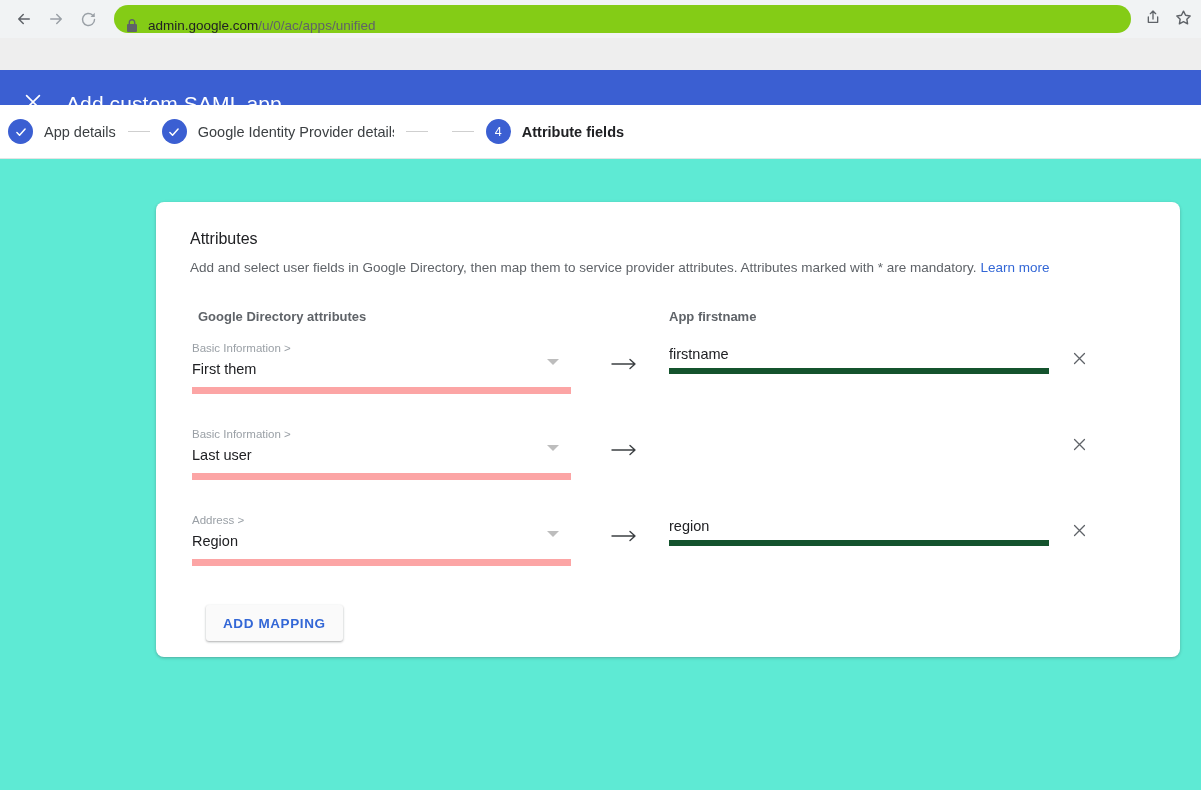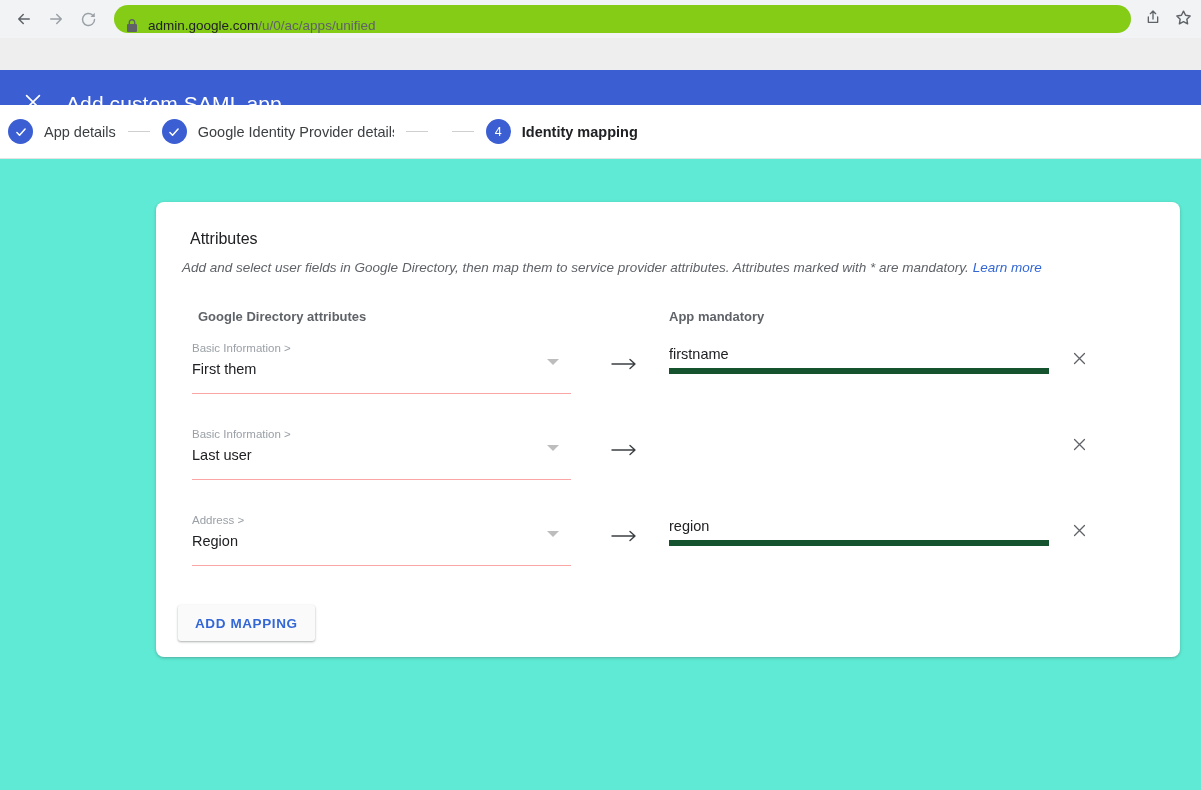--- a/index.html
+++ b/index.html
@@ -115,43 +115,42 @@
     width: 1024px; height: 455px;
     background: #ffffff;
     border-radius: 8px;
     box-shadow: 0 1px 2px rgba(60,64,67,.22), 0 1px 3px 1px rgba(60,64,67,.10);
   }
   .card-title {
     position: absolute; left: 34px; top: 28px;
     font-size: 16px; color: #202124;
   }
   .card-desc {
-    position: absolute; left: 26px; top: 58px;
+    position: absolute; left: 34px; top: 58px;
     font-size: 13.5px; color: #5f6368;
     white-space: nowrap;
-    font-style: italic;
   }
   .learn-more { color: #3367d6; text-decoration: none; }
 
   .col-head-left, .col-head-right {
     position: absolute; top: 107px;
     font-size: 13px; font-weight: bold; color: #5f6368;
   }
   .col-head-left { left: 36px; margin-left: 6px; }
   .col-head-right { left: 513px; }
 
   
   .rows { position: absolute; left: 0; top: 137px; width: 1024px; }
   .map-row {
     position: relative; height: 86px;
   }
   .select-field {
     position: absolute; left: 36px; top: 0;
     width: 379px; height: 55px;
-    border-bottom: 1px solid #fca5a5;
+    border-bottom: 7px solid #fca5a5;
   }
   .select-caption {
     position: absolute; left: 0; top: 3px;
     font-size: 11.5px; color: #9aa0a6;
   }
   .select-value {
     position: absolute; left: 0; top: 22px;
     font-size: 14.5px; color: #202124;
   }
   .select-arrow {
@@ -175,21 +174,21 @@
     font-size: 14.5px; color: #202124;
   }
   .row-remove {
     position: absolute; left: 910px; top: 8px;
     width: 26px; height: 26px;
     display: flex; align-items: center; justify-content: center;
   }
 
   
   .add-mapping {
-    position: absolute; left: 22px; top: 403px;
+    position: absolute; left: 50px; top: 403px;
     height: 36px; padding: 0 17px;
     background: #fafafa;
     border: none; border-radius: 3px;
     box-shadow: 0 1px 2px rgba(60,64,67,.30), 0 1px 3px rgba(60,64,67,.14);
     color: #3367d6;
     font-family: "Liberation Sans", sans-serif;
     font-size: 13.5px; font-weight: bold; letter-spacing: .6px;
     display: flex; align-items: center;
   }
 
@@ -282,36 +281,36 @@
         </svg>
     </div>
     <div class="step-label clipped">Google Identity Provider details</div>
   </div>
   <div class="step-sep"></div>
 
   <div class="step-sep"></div>
 
   <div class="step">
     <div class="step-circle num">4</div>
-    <div class="step-label active">Identity mapping</div>
+    <div class="step-label active">Attribute fields</div>
   </div>
 </div>
 
 <div class="page-body">
 
   <div class="card">
     <div class="card-title">Attributes</div>
 
     <div class="card-desc">
       <span>Add and select user fields in Google Directory, then map them to service provider attributes. Attributes marked with * are mandatory.</span>
       <a class="learn-more" href="#">Learn more</a>
     </div>
 
     <div class="col-head-left">Google Directory attributes</div>
-    <div class="col-head-right">App mandatory</div>
+    <div class="col-head-right">App firstname</div>
 
     <div class="rows">
 
       <div class="map-row">
         <div class="select-field">
           <div class="select-caption">Basic Information &gt;</div>
           <div class="select-value">First them</div>
           <div class="select-arrow"></div>
         </div>
         <div class="arrow-mid">

